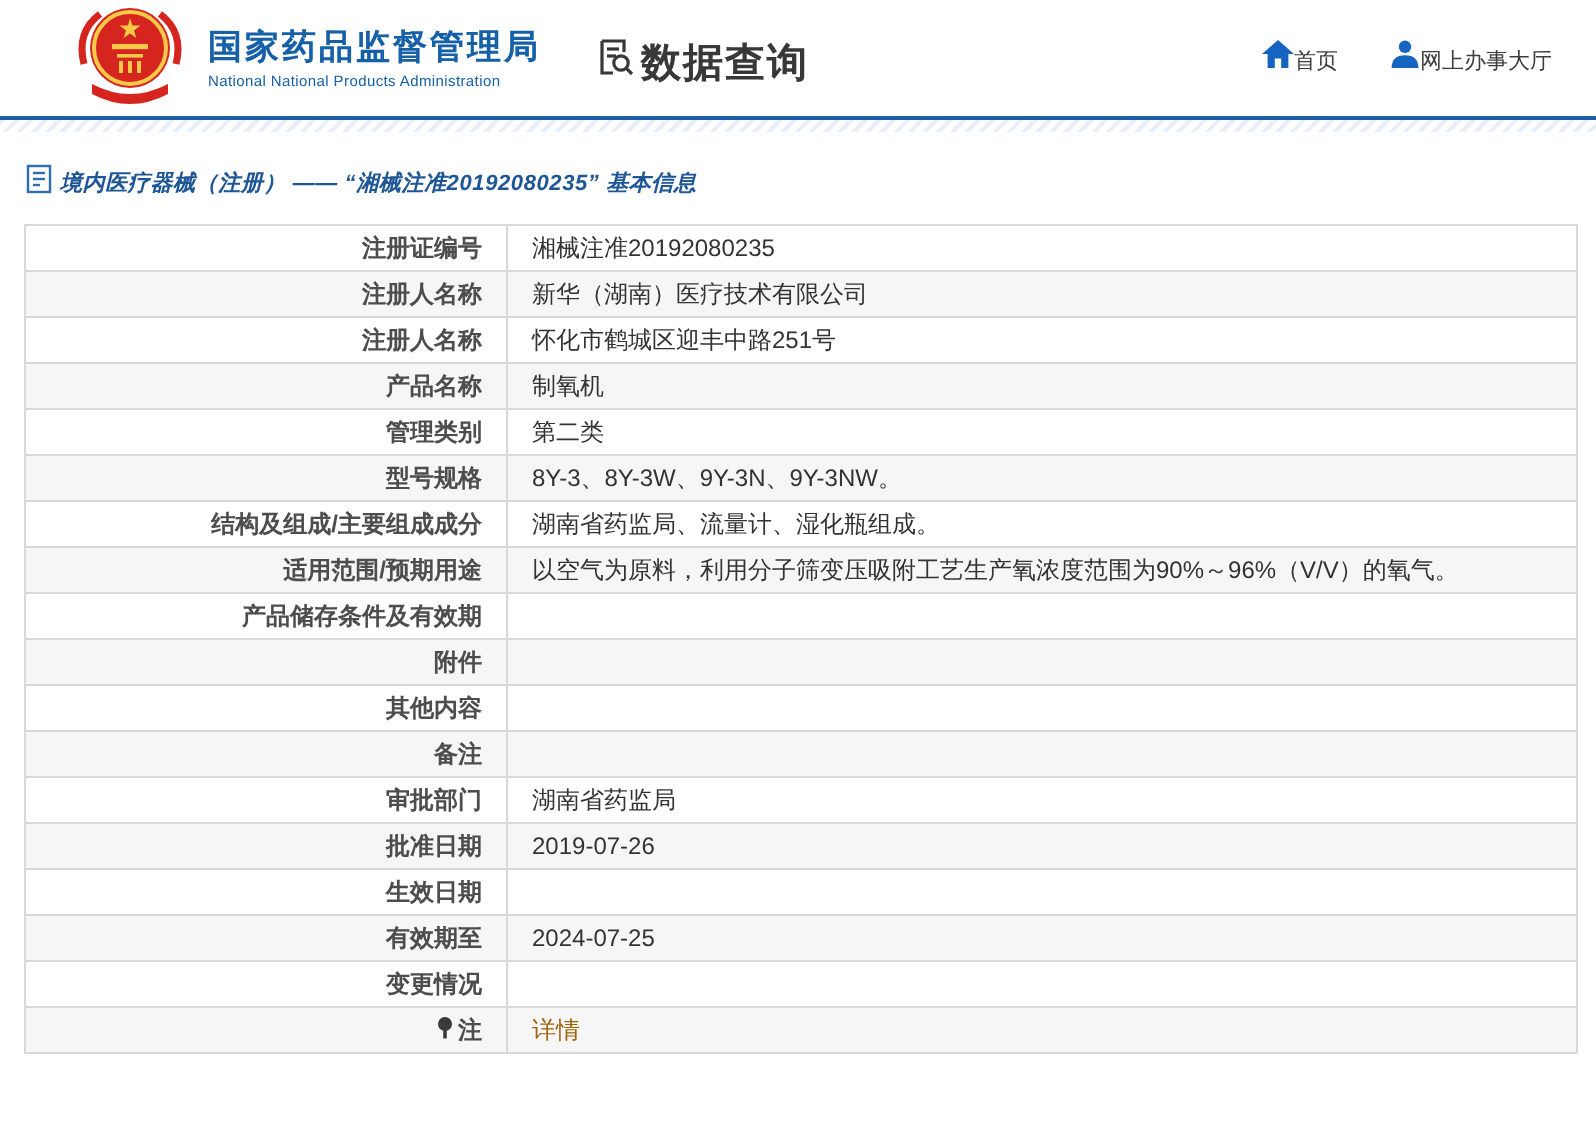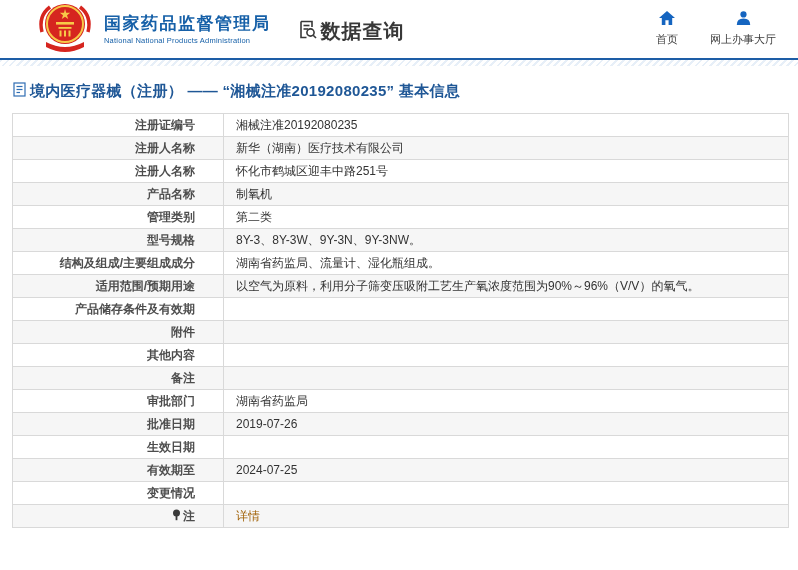--- a/index.html
+++ b/index.html
@@ -38,39 +38,40 @@
     display: flex;
     align-items: center;
     margin-left: 26px;
     margin-top: 4px;
     color: #383838;
     cursor: pointer;
   }
   .section-label { font-size: 20px; font-weight: bold; margin-left: 3px; letter-spacing: 1px; }
   .top-nav { margin-left: auto; display: flex; gap: 26px; }
   .nav-item {
-    display: flex; flex-direction: column; align-items: center;
+    display: flex; flex-direction: row; align-items: center;
     cursor: pointer; min-width: 34px;
   }
   .nav-label { font-size: 11px; color: #3d3d3d; margin-top: 3px; white-space: nowrap; }
 
   
   .stripe-band {
     height: 6px;
     background: repeating-linear-gradient(135deg,
       #e7eff8 0px, #e7eff8 2px, #ffffff 2px, #ffffff 5px);
   }
 
   
   .page-title {
-    display: flex; align-items: flex-start;
+    display: flex; align-items: center;
     margin: 16px 0 0 13px;
     color: #1f5796;
-    font-size: 15px;
+    font-size: 11px;
     font-weight: bold;
+    font-style: italic;
   }
   .page-title .title-text { margin-left: 4px; letter-spacing: 0.3px; }
 
   
   table.info-table {
     border-collapse: collapse;
     margin: 12px 9px 0 12px;
     width: 777px;
     table-layout: fixed;
     font-size: 12px;
@@ -78,23 +79,23 @@
   .info-table td {
     border: 1px solid #d9d9d9;
     height: 23px;
     vertical-align: middle;
     overflow: hidden;
     white-space: nowrap;
   }
   .info-table tr:nth-child(even) { background: #f6f6f6; }
   .info-table tr:nth-child(odd) { background: #ffffff; }
   td.cell-label {
-    width: 211px;
+    width: 241px;
     text-align: right;
-    padding-right: 28px;
+    padding-right: 12px;
     color: #4d4d4d;
     font-weight: bold;
   }
   td.cell-value { padding-left: 12px; color: #333333; }
   .note-icon { display: inline-block; vertical-align: -1px; margin-right: 2px; }
   a.detail-link { color: #a16207; text-decoration: none; cursor: pointer; }
 </style>
 </head>
 <body>
 

